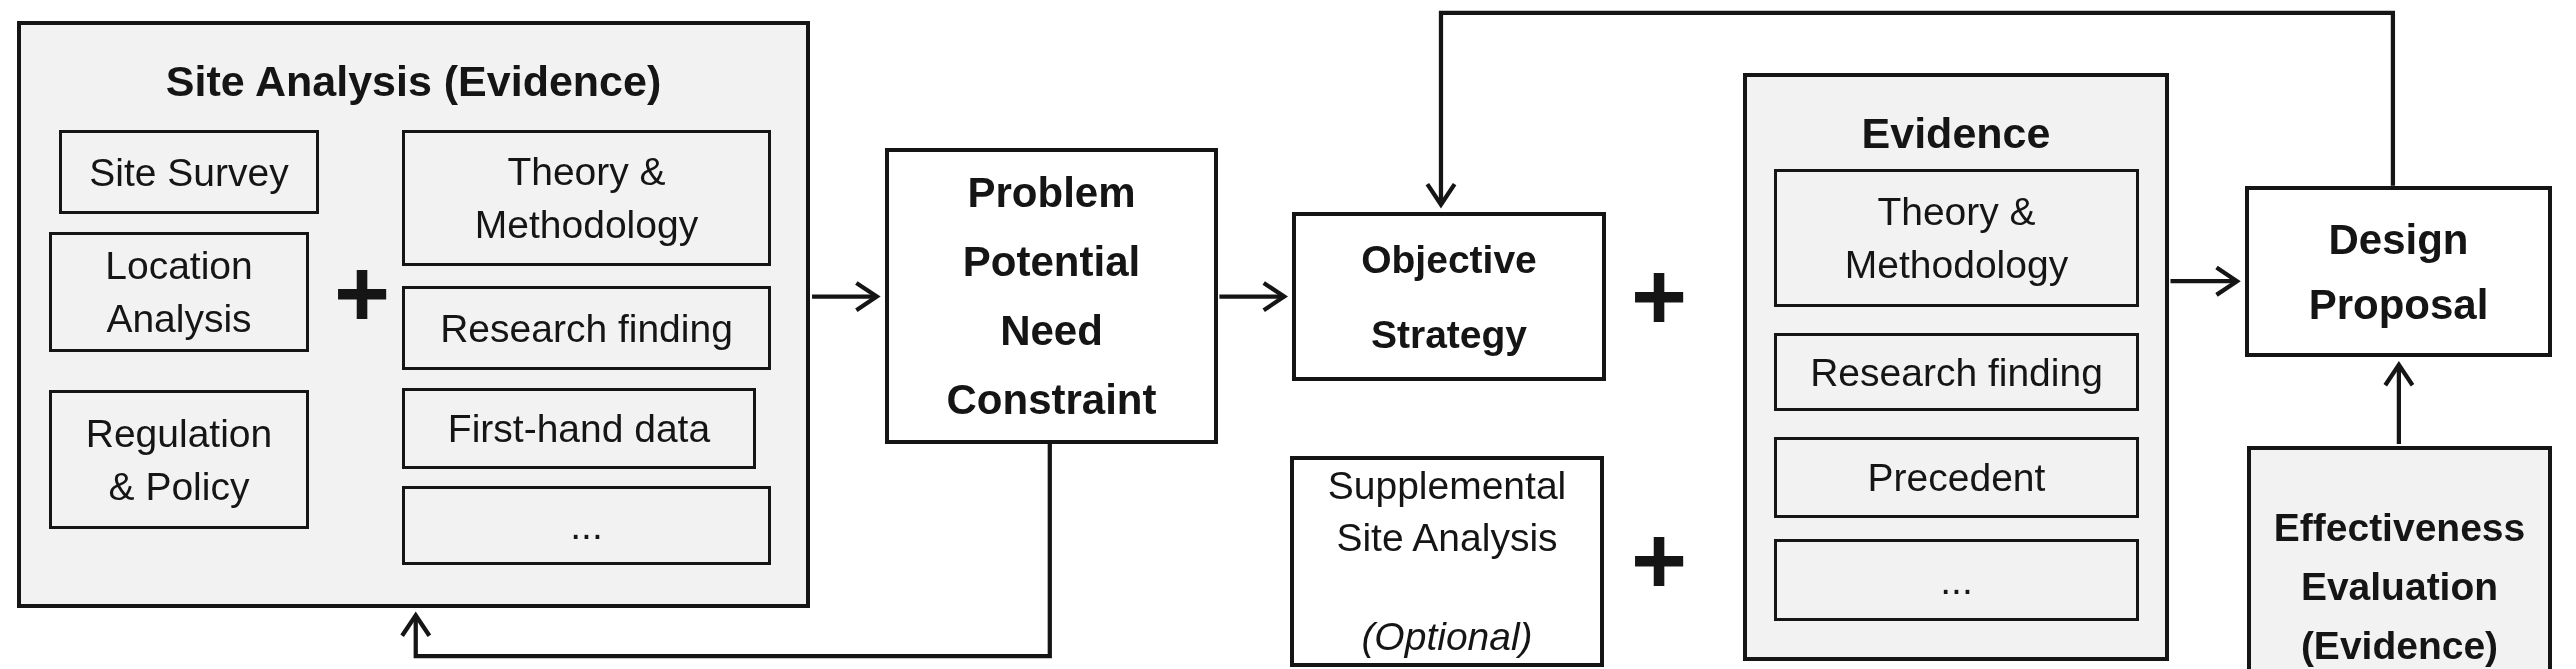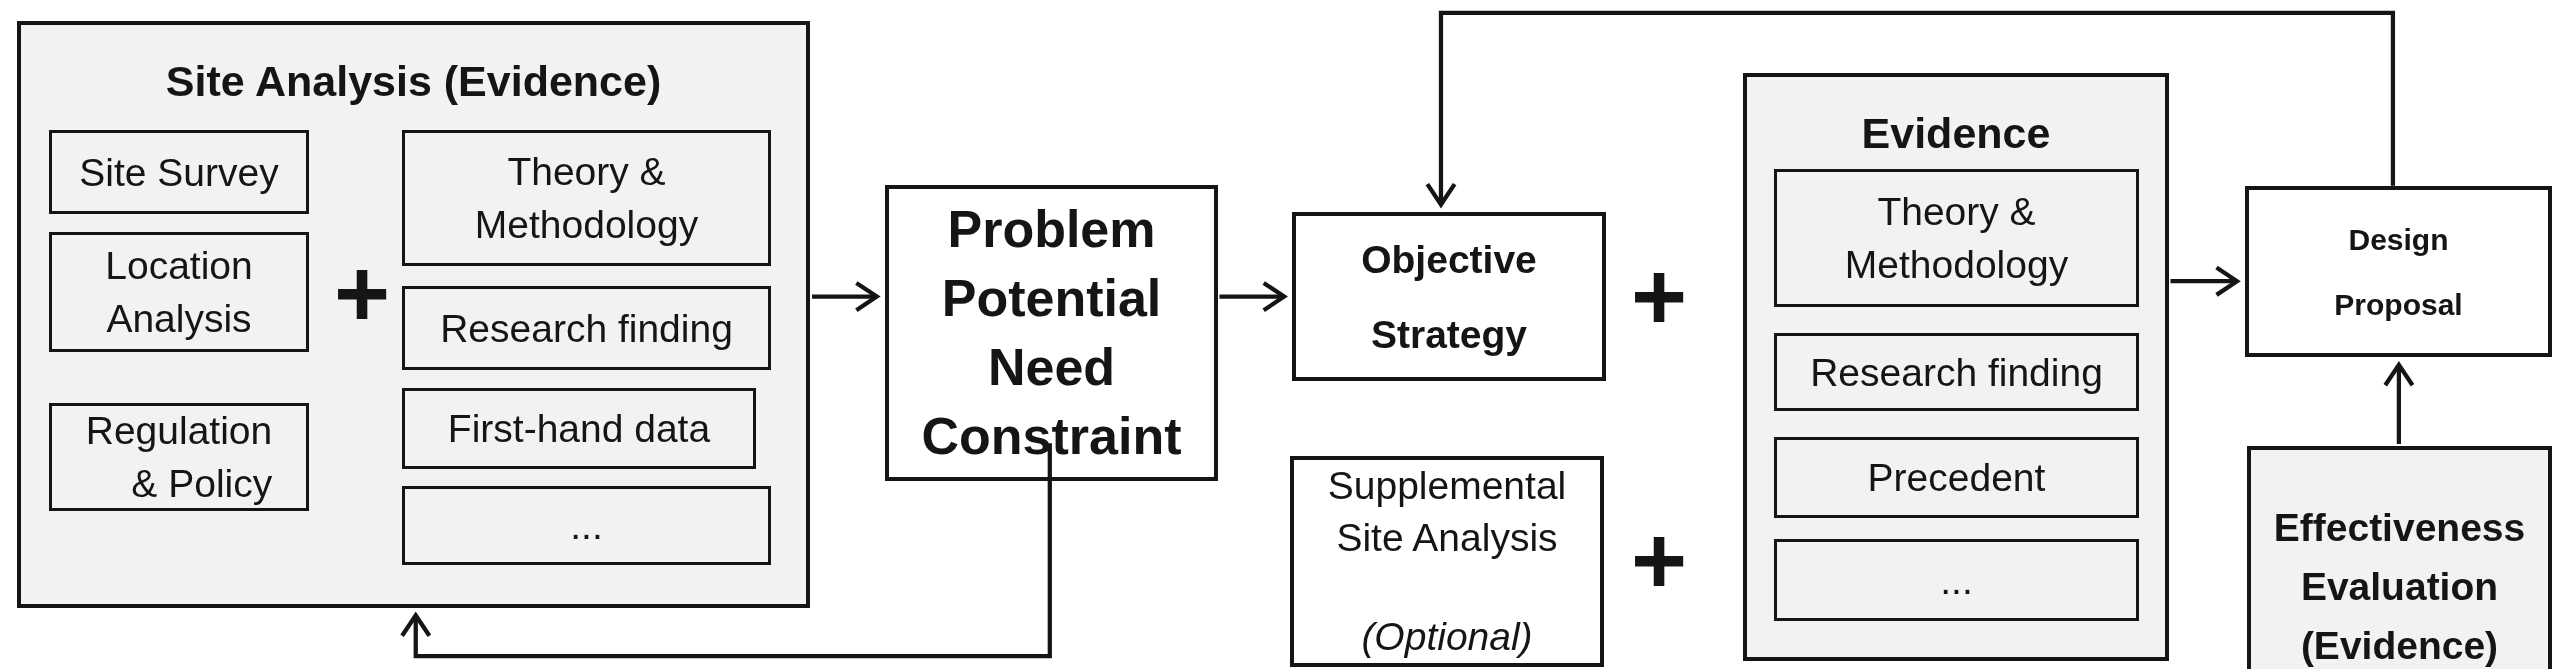--- a/index.html
+++ b/index.html
@@ -12,49 +12,49 @@
             font-weight: bold; font-size: 43px; margin-top: 20px; }
 
   .box { position: absolute; display: flex; flex-direction: column; align-items: center;
          justify-content: center; text-align: center; }
   .inner { background: #f2f2f2; border: 3.4px solid #151515; font-size: 39px; line-height: 53px; }
   .white { background: #ffffff; border: 4.3px solid #151515; }
   .gray  { background: #f2f2f2; border: 4.3px solid #151515; }
   .pre   { white-space: pre-line; }
   .italic { font-style: italic; }
 
-  .problem      { font-size: 52px; line-height: 69px; font-weight: bold; margin-top: 37px; }
+  .problem      { font-size: 42px; line-height: 69px; font-weight: bold; }
   .objective    { font-size: 39px; line-height: 75px; font-weight: bold; }
   .supplemental { font-size: 39px; line-height: 52px; justify-content: space-between; }
-  .design       { font-size: 30px; line-height: 65px; font-weight: bold; }
+  .design       { font-size: 42px; line-height: 65px; font-weight: bold; }
   .effective    { font-size: 39px; line-height: 59px; font-weight: bold; }
 
   .plus { position: absolute; display: flex; align-items: center; justify-content: center;
           font-size: 96px; font-weight: bold; color: #151515; }
 
   svg.arrows { position: absolute; left: 0; top: 0; width: 2576px; height: 669px;
                pointer-events: none; }
   svg.arrows path { fill: none; stroke: #151515; stroke-width: 5; }
 </style>
 </head>
 <body>
 
 <div class="canvas">
 
   <div class="panel" style="left:17px; top:21px; width:793px; height:587px;">
     <div class="ptitle">Site Analysis (Evidence)</div>
   </div>
-  <div class="box inner" style="left:49px; top:130px; width:260px; height:84px;">
+  <div class="box inner" style="left:59px; top:130px; width:260px; height:84px;">
     <span class="pre">Site Survey</span>
   </div>
   <div class="box inner" style="left:49px; top:232px; width:260px; height:120px;">
     <span class="pre">Location
 Analysis</span>
   </div>
-  <div class="box inner" style="left:49px; top:403px; width:260px; height:108px;text-align:right;">
+  <div class="box inner" style="left:49px; top:390px; width:260px; height:139px;">
     <span class="pre">Regulation
 &amp; Policy</span>
   </div>
   <div class="plus" style="left:315px; top:247px; width:94px; height:94px;">+</div>
   <div class="box inner" style="left:402px; top:130px; width:369px; height:136px;">
     <span class="pre">Theory &amp;
 Methodology</span>
   </div>
   <div class="box inner" style="left:402px; top:286px; width:369px; height:84px;">
     <span class="pre">Research finding</span>

